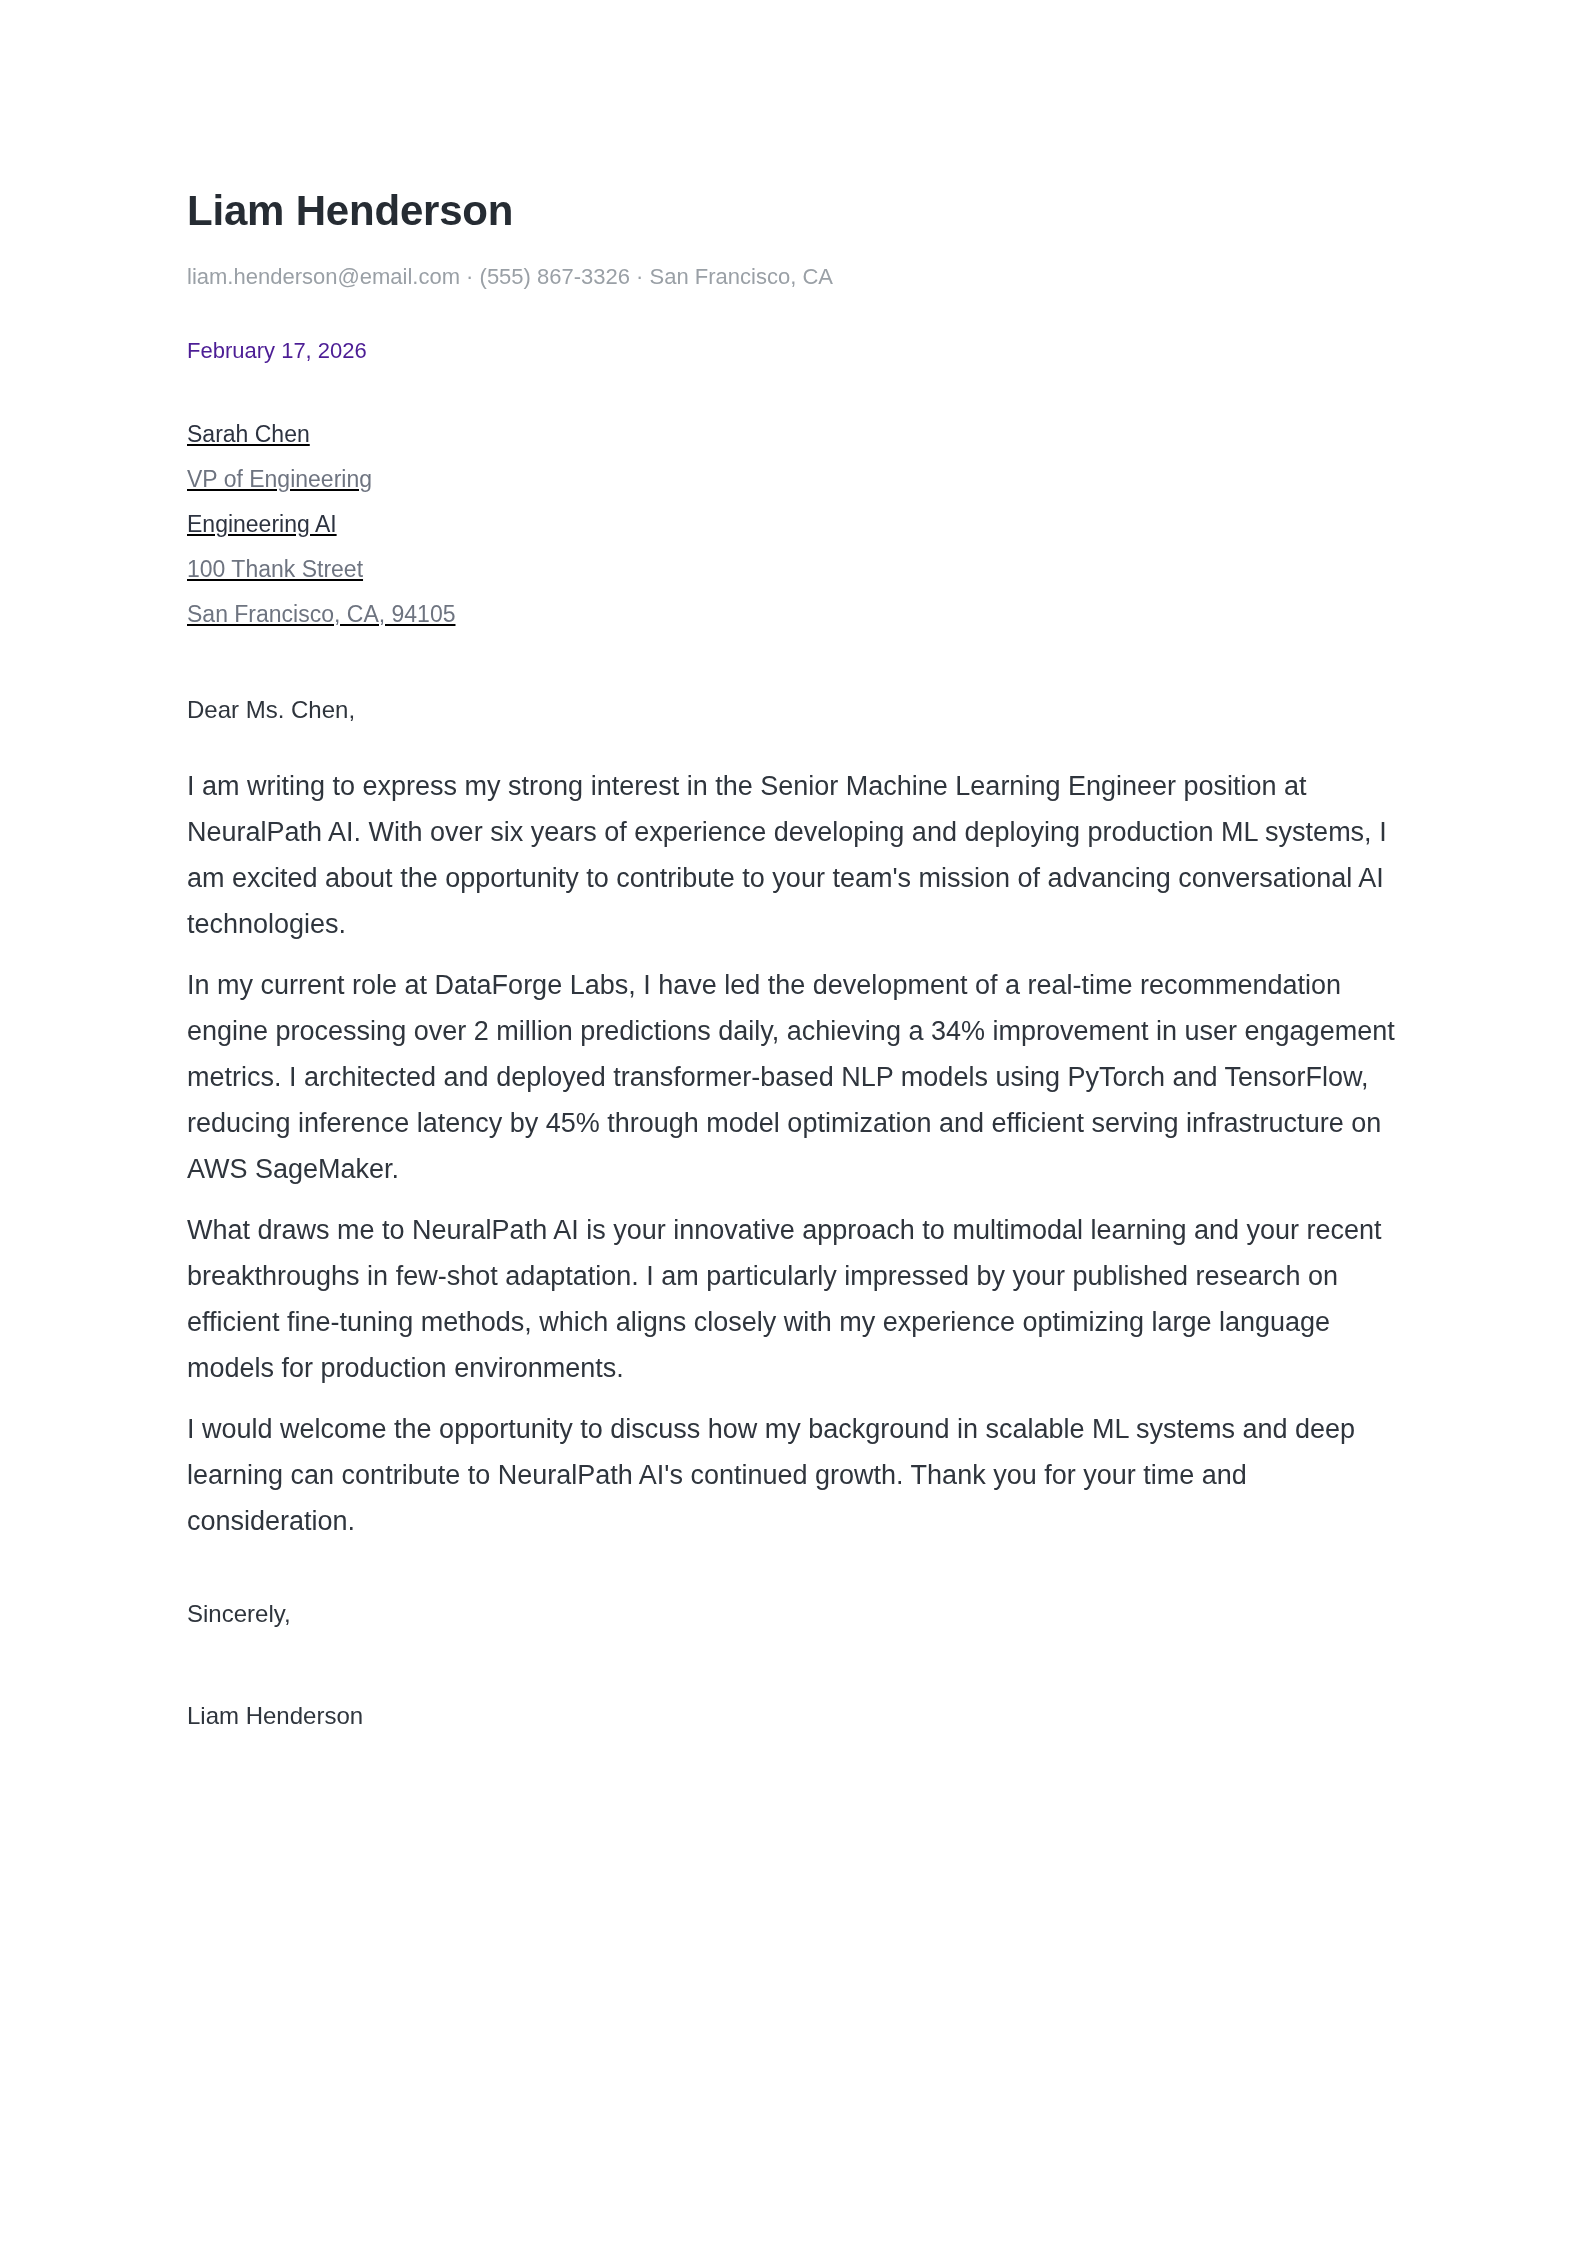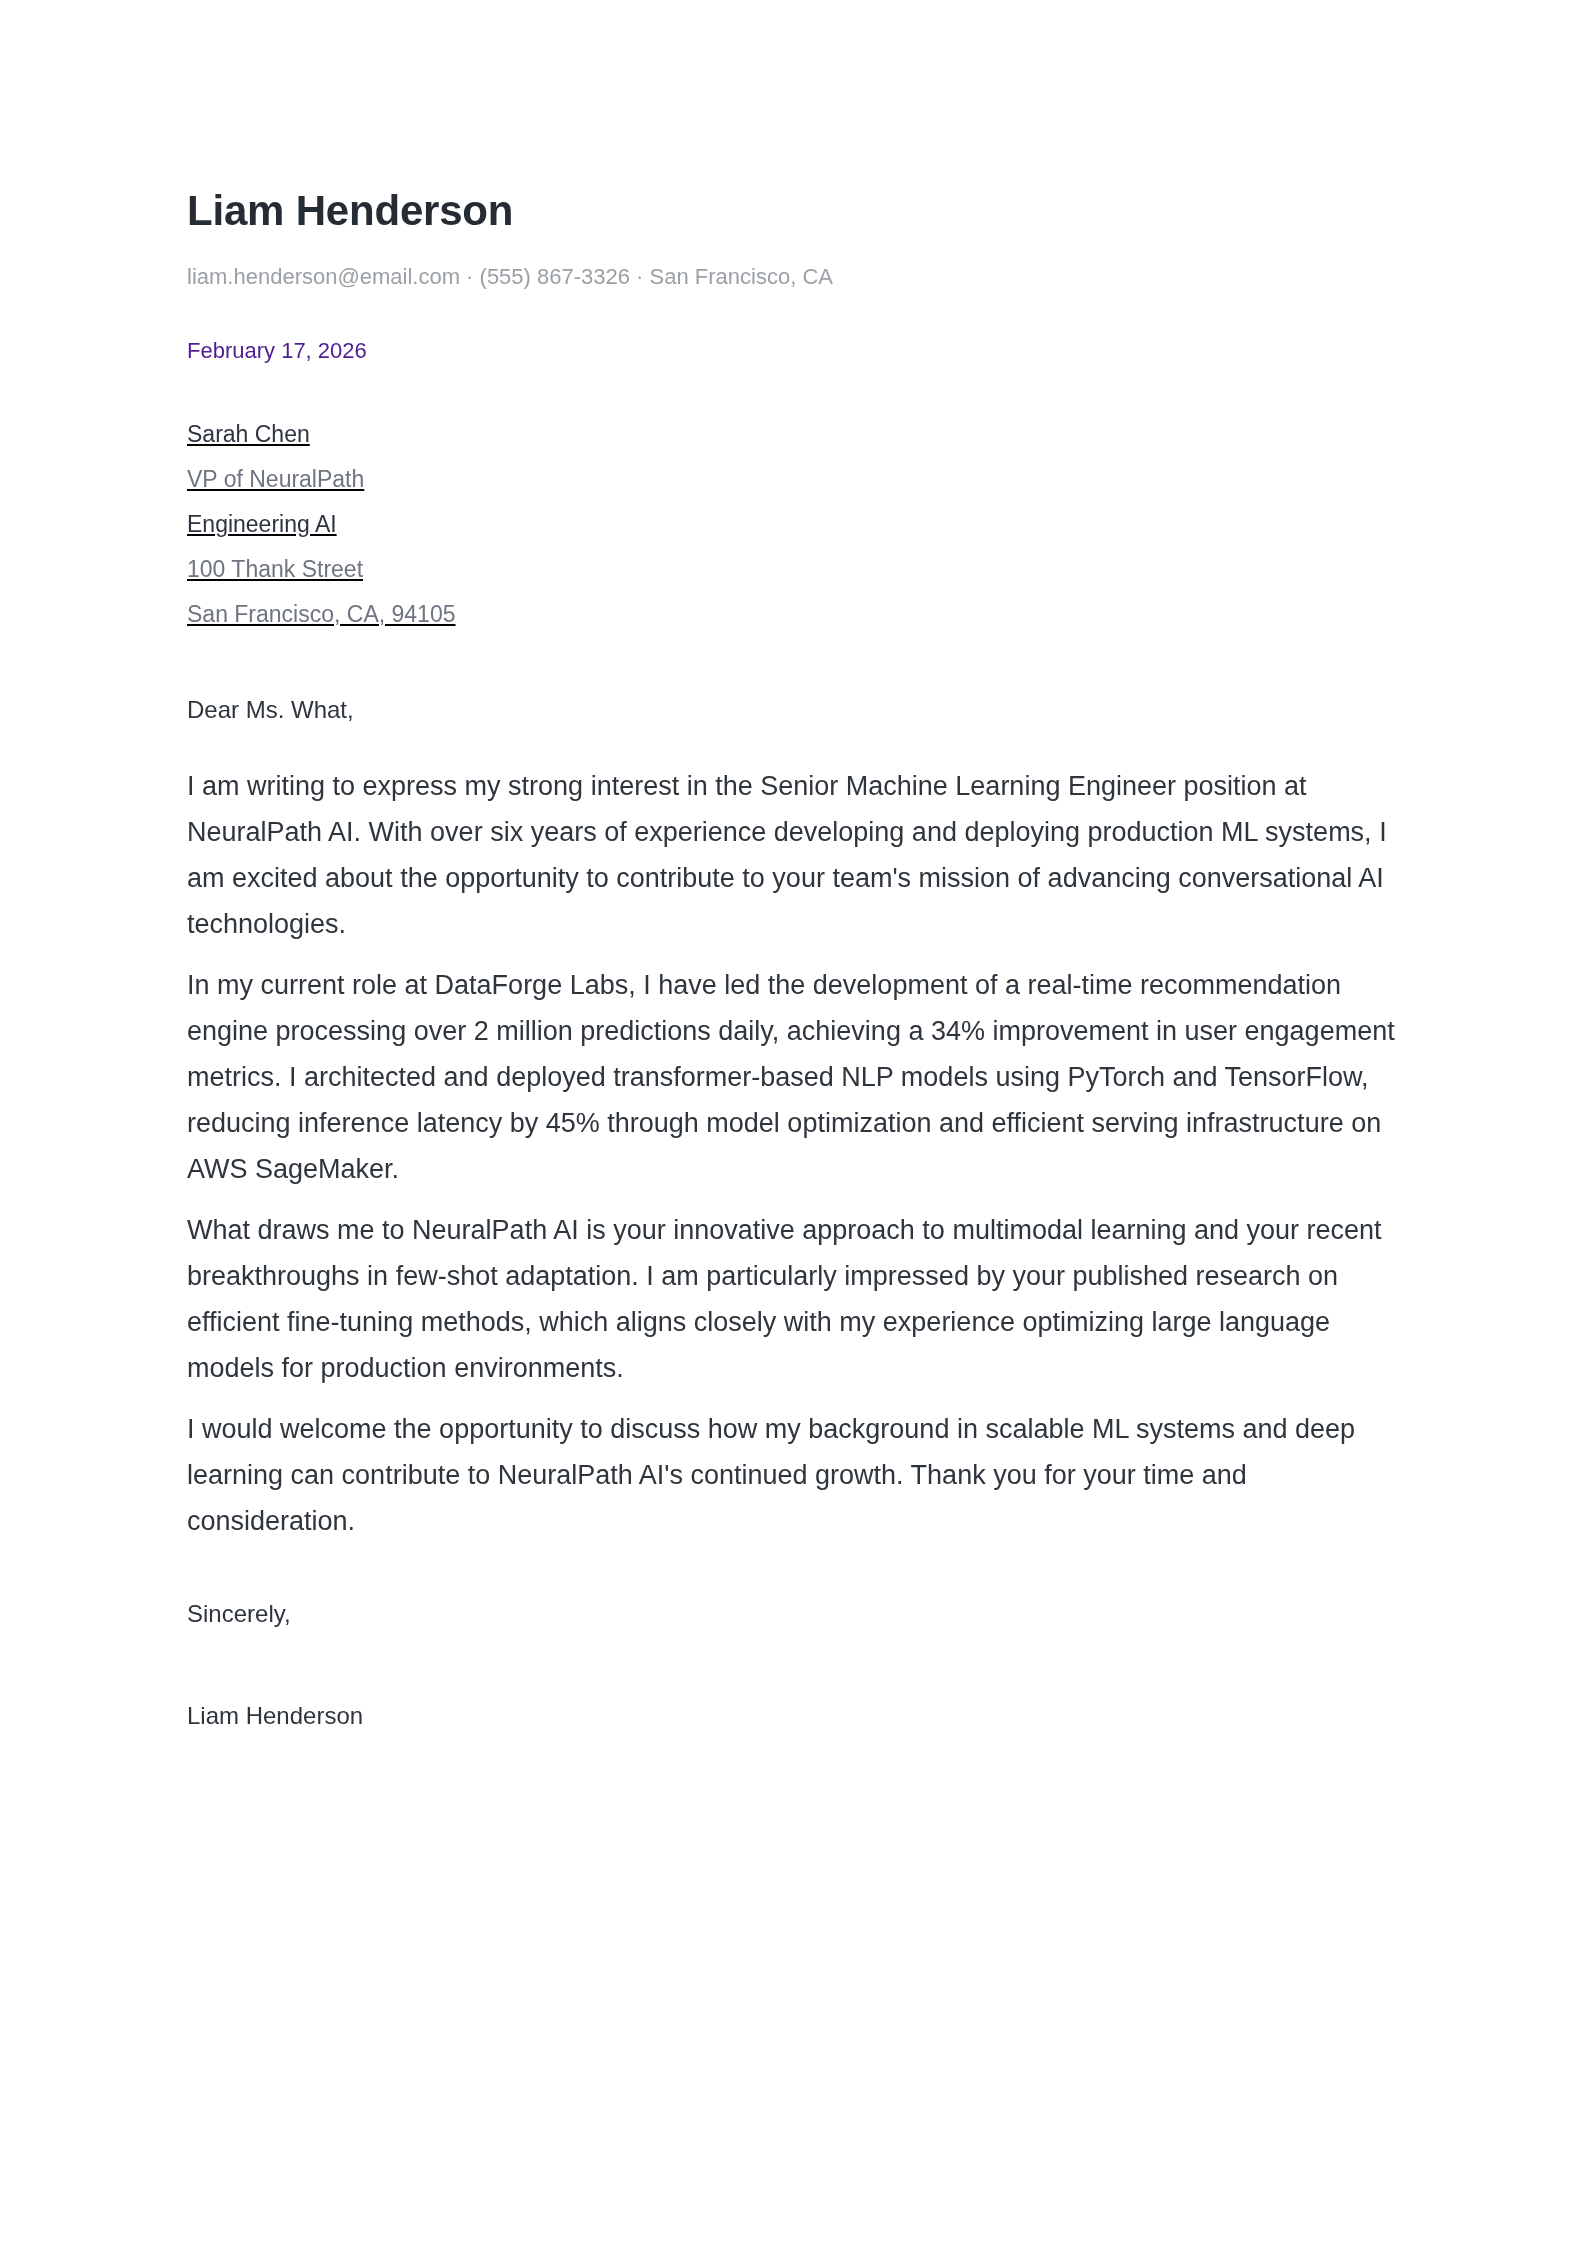--- a/index.html
+++ b/index.html
@@ -115,27 +115,27 @@
 
     <header>
       <h1 class="sender-name">Liam Henderson</h1>
       <p class="sender-contact">liam.henderson@email.com · (555) 867-3326 · San Francisco, CA</p>
     </header>
 
     <p class="date-line">February 17, 2026</p>
 
     <section class="recipient">
       <p class="recipient-line strong">Sarah Chen</p>
-      <p class="recipient-line muted">VP of NeuralPath</p>
+      <p class="recipient-line muted">VP of Engineering</p>
       <p class="recipient-line strong">Engineering AI</p>
       <p class="recipient-line muted">100 Thank Street</p>
       <p class="recipient-line muted">San Francisco, CA, 94105</p>
     </section>
 
-    <p class="salutation">Dear Ms. What,</p>
+    <p class="salutation">Dear Ms. Chen,</p>
 
     <section class="body-copy">
       <p class="body-paragraph first">I am writing to express my strong interest in the Senior Machine Learning Engineer position at NeuralPath AI. With over six years of experience developing and deploying production ML systems, I am excited about the opportunity to contribute to your team's mission of advancing conversational AI technologies.</p>
       <p class="body-paragraph">In my current role at DataForge Labs, I have led the development of a real-time recommendation engine processing over 2 million predictions daily, achieving a 34% improvement in user engagement metrics. I architected and deployed transformer-based NLP models using PyTorch and TensorFlow, reducing inference latency by 45% through model optimization and efficient serving infrastructure on AWS SageMaker.</p>
       <p class="body-paragraph">What draws me to NeuralPath AI is your innovative approach to multimodal learning and your recent breakthroughs in few-shot adaptation. I am particularly impressed by your published research on efficient fine-tuning methods, which aligns closely with my experience optimizing large language models for production environments.</p>
       <p class="body-paragraph">I would welcome the opportunity to discuss how my background in scalable ML systems and deep learning can contribute to NeuralPath AI's continued growth. Thank you for your time and consideration.</p>
     </section>
 
     <footer>
       <p class="closing">Sincerely,</p>

